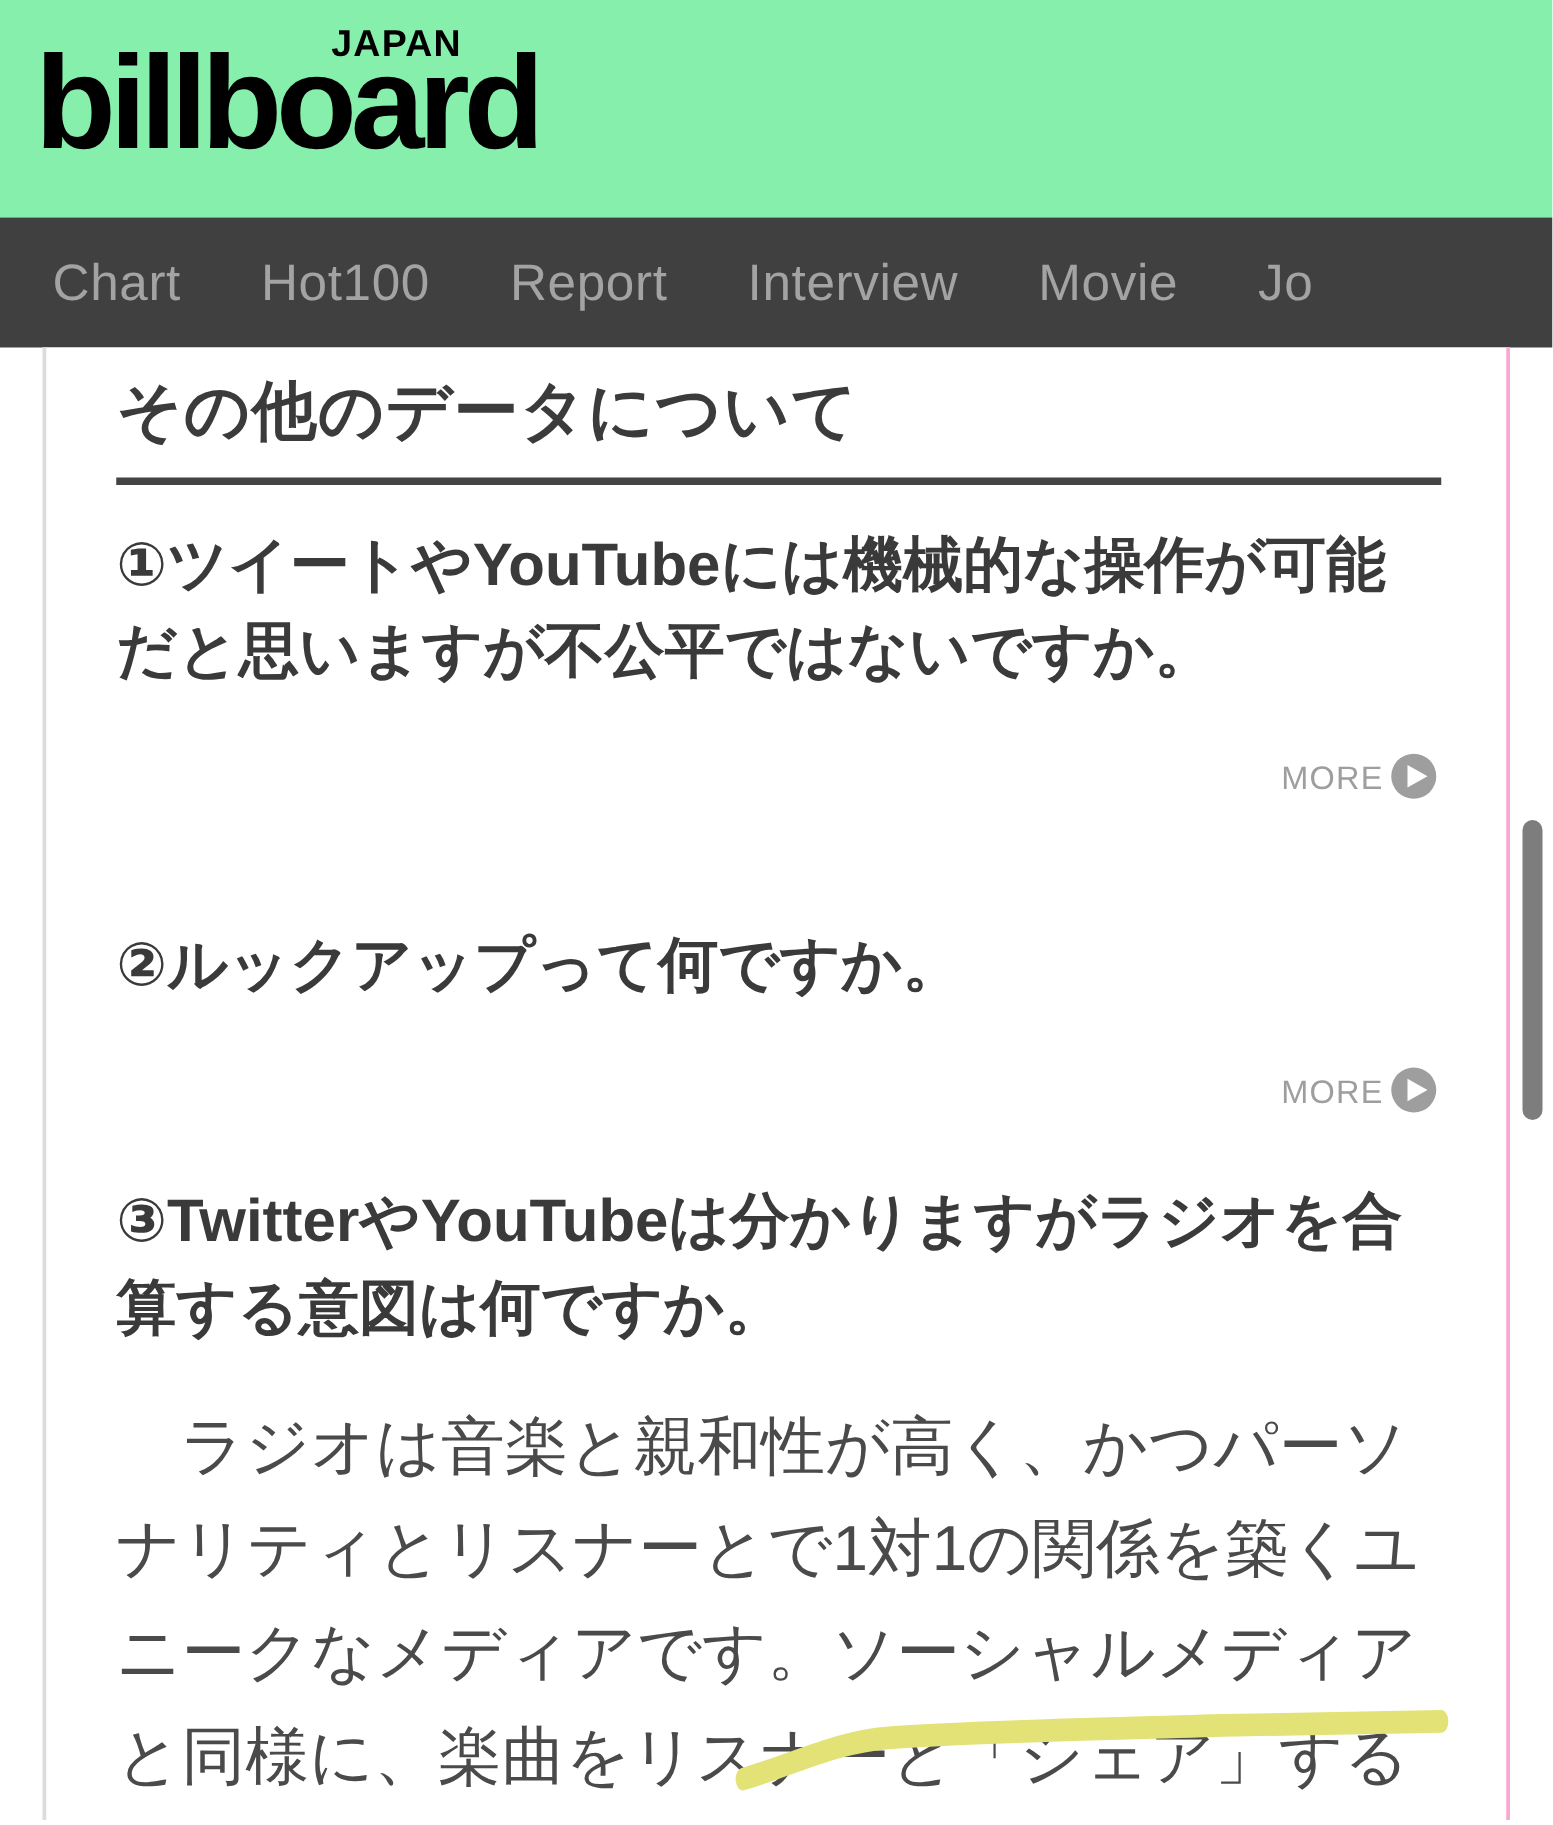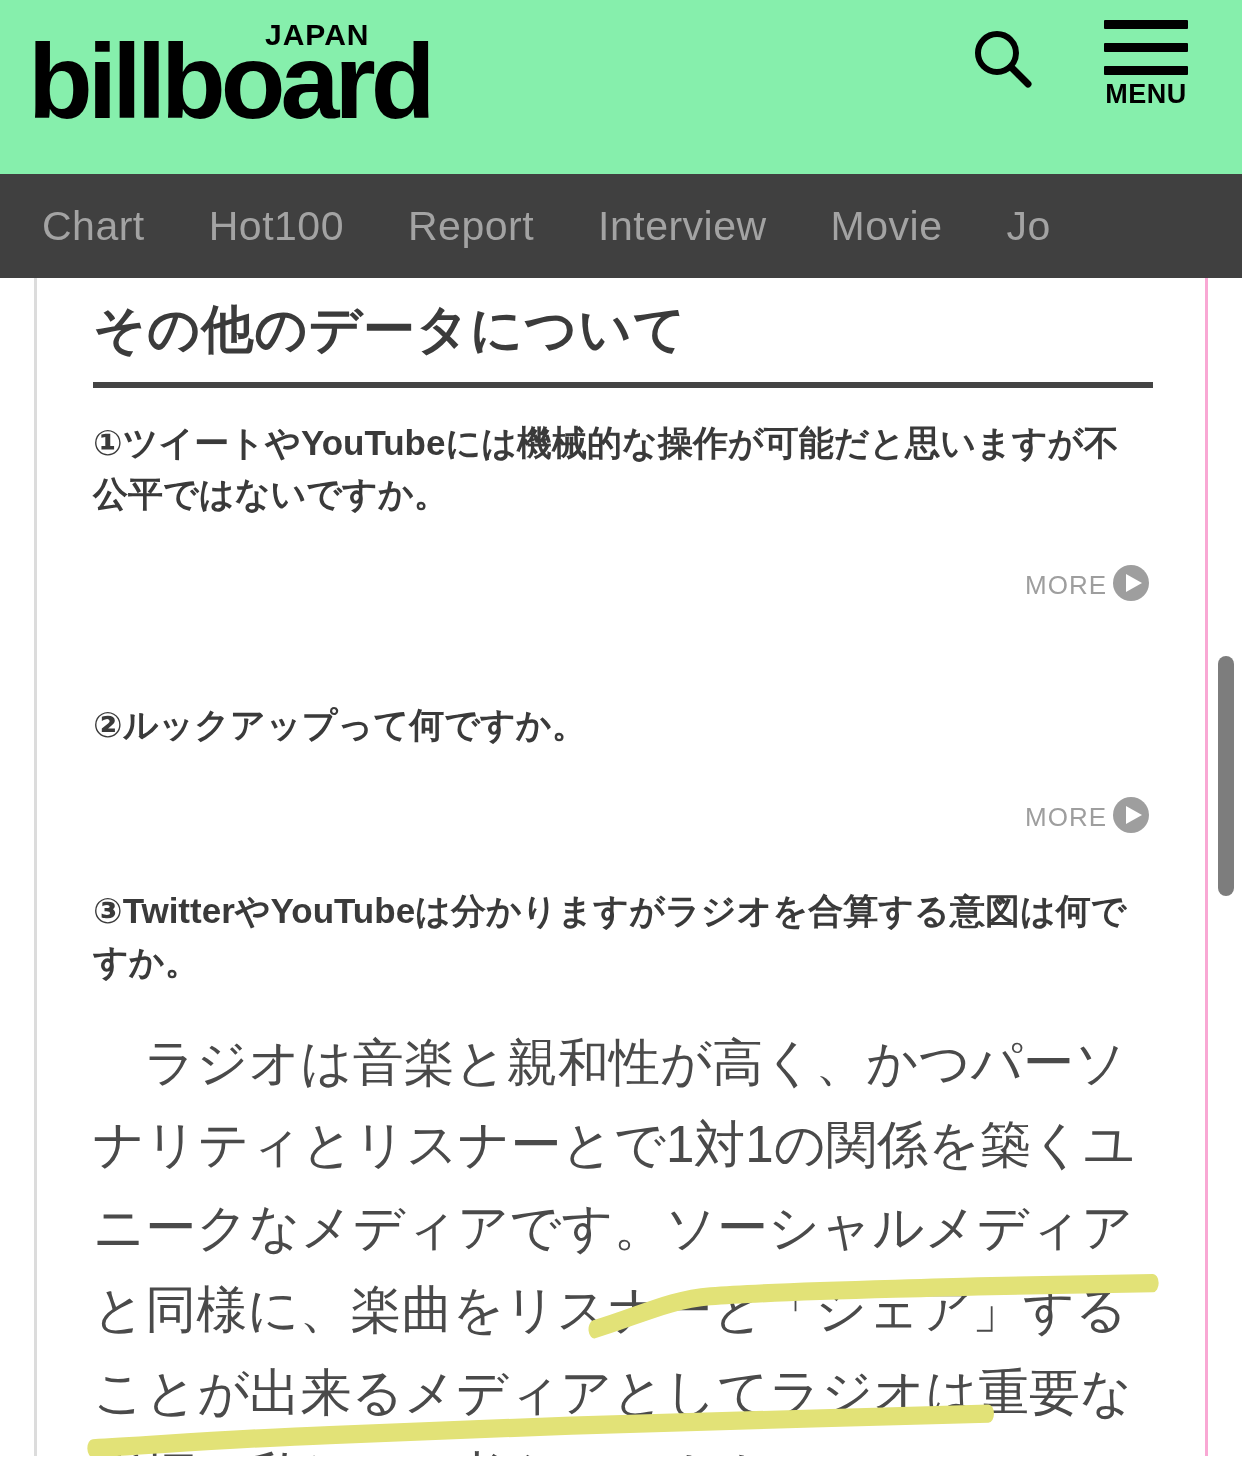--- a/index.html
+++ b/index.html
@@ -147,21 +147,21 @@
   .title-rule {
     height: 6px;
     background: #444444;
     margin: 22px 0 0 0;
     width: 100%;
   }
 
   .qa-block { margin-top: 30px; }
 
   .question {
-    font-size: 35px;
+    font-size: 48px;
     line-height: 1.45;
     font-weight: 700;
     color: #3a3a3a;
     margin: 0;
     letter-spacing: 0px;
   }
 
   .more-row {
     display: flex;
     justify-content: flex-end;
@@ -233,41 +233,20 @@
       <svg class="logo-svg" viewBox="0 0 460 110" xmlns="http://www.w3.org/2000/svg" aria-hidden="true">
         <g fill="#000000">
 
           <text x="237" y="27" font-family="Liberation Sans, sans-serif" font-size="30" font-weight="700" letter-spacing="1">JAPAN</text>
 
           <text x="0" y="100" font-family="Liberation Sans, sans-serif" font-size="106" font-weight="700" letter-spacing="-5">billboard</text>
         </g>
       </svg>
     </a>
 
-    <div class="header-actions">
-
-      <button class="search-btn">
-        <span>
-          <svg width="66" height="66" viewBox="0 0 66 66" xmlns="http://www.w3.org/2000/svg" aria-hidden="true">
-            <circle cx="27" cy="27" r="19" fill="none" stroke="#000" stroke-width="6"></circle>
-            <line x1="41" y1="41" x2="58" y2="58" stroke="#000" stroke-width="7" stroke-linecap="round"></line>
-          </svg>
-        </span>
-      </button>
-
-      <button class="menu-btn">
-        <span class="burger">
-          <span></span>
-            <span></span>
-            <span></span>
-        </span>
-        <span class="menu-label">MENU</span>
-      </button>
-
-    </div>
   </header>
 
   <nav class="nav-bar">
     <div class="nav-inner">
       <a class="nav-item" href="#">Chart</a>
       <a class="nav-item" href="#">Hot100</a>
       <a class="nav-item" href="#">Report</a>
       <a class="nav-item" href="#">Interview</a>
       <a class="nav-item" href="#">Movie</a>
       <a class="nav-item" href="#">Jo</a>

